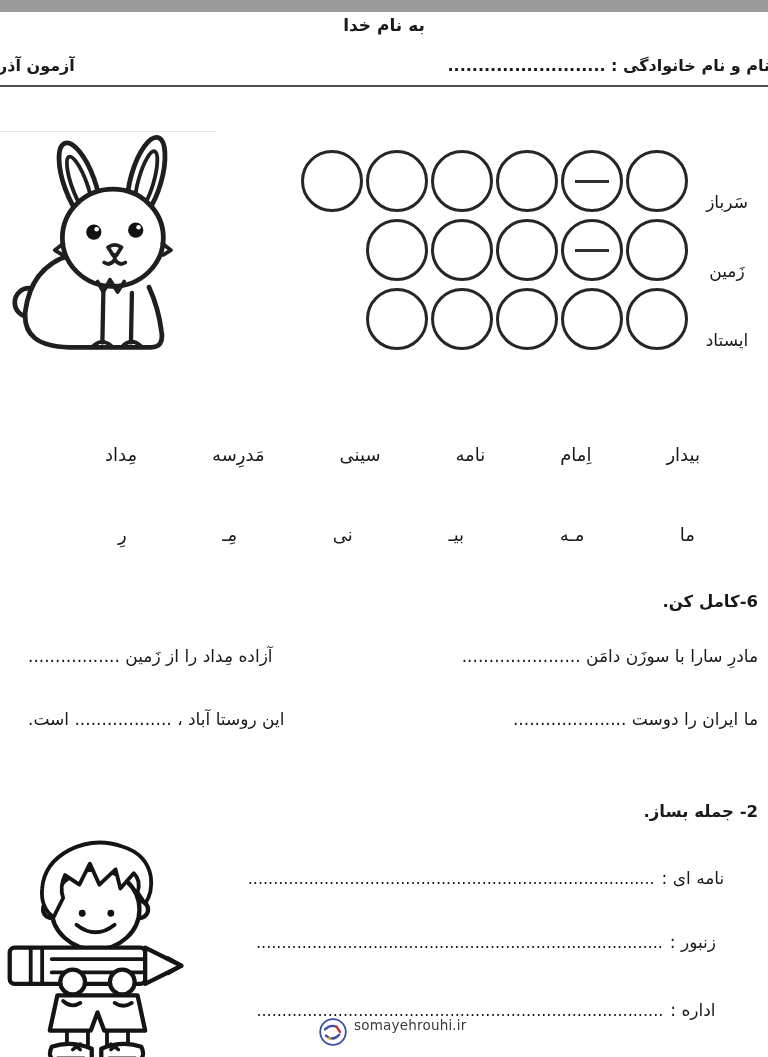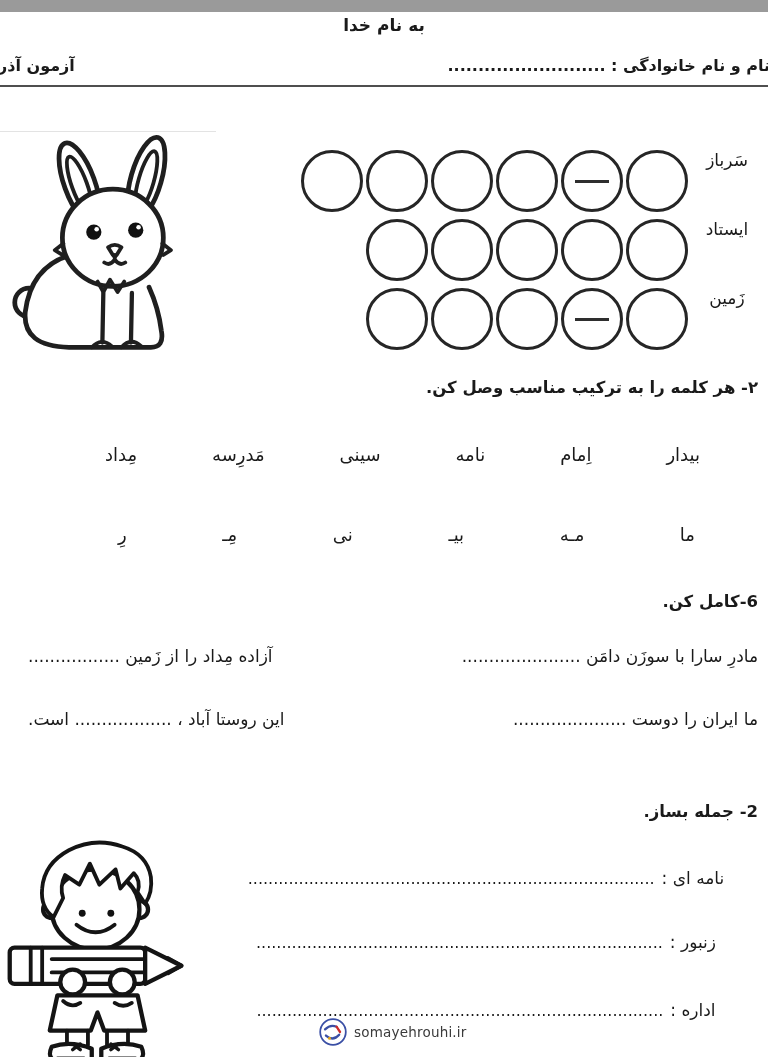--- a/index.html
+++ b/index.html
@@ -22,21 +22,21 @@
   .s1-title{top:90px;}
   .s2-title{top:366px;}
   .s3-title{top:580px;}
   .s4-title{top:790px;}
 
   .rabbit{position:absolute;left:10px;top:116px;width:200px;height:230px;}
   .boy{position:absolute;left:4px;top:818px;width:186px;height:239px;}
   .rabbit svg,.boy svg{width:100%;height:100%;}
 
   .circles-area{position:absolute;top:138px;right:6px;}
-  .crow{display:flex;direction:rtl;align-items:flex-start;margin-bottom:7px;}
+  .crow{display:flex;direction:rtl;align-items:flex-end;margin-bottom:7px;}
   .cword{flex:none;width:70px;font-size:17px;text-align:center;direction:rtl;}
   .cgroup{display:flex;direction:rtl;gap:3px;margin-right:4px;}
   .circle{
     flex:none;width:56px;height:56px;border:3.5px solid #262626;border-radius:50%;
     background:#fff;display:flex;align-items:center;justify-content:center;
   }
   .dash{width:34px;height:0;border-top:3px solid #2e2e2e;}
 
   .wordlist{
     position:absolute;left:0;right:0;display:flex;direction:rtl;
@@ -57,21 +57,21 @@
     position:absolute;right:8px;width:548px;direction:rtl;text-align:center;
     font-size:17px;white-space:nowrap;overflow:hidden;
   }
   .prompt-1{top:856px;}
   .prompt-2{top:920px;}
   .prompt-3{top:988px;}
   .plabel{margin-left:7px;}
   .pdots{letter-spacing:2px;font-size:16px;}
 
   .footer{
-    position:absolute;top:1005px;left:318px;display:flex;align-items:center;gap:6px;
+    position:absolute;top:1005px;left:318px;display:flex;gap:6px;
   }
   .site-text{font-size:13.5px;color:#3a3a3a;letter-spacing:.2px;}
 </style>
 </head>
 <body>
 
 <div class="page">
 
   <div class="bismillah rtl">به نام خدا</div>
   <div class="name-label">نام و نام خانوادگی : ..........................</div>
@@ -111,44 +111,43 @@
           <div class="circle">
             <div class="dash"></div>
           </div>
           <div class="circle"></div>
           <div class="circle"></div>
           <div class="circle"></div>
           <div class="circle"></div>
         </div>
     </div>
     <div class="crow">
-      <span class="cword">ایستاد</span>
-      <div class="cgroup">
-          <div class="circle"></div>
-          <div class="circle"></div>
-          <div class="circle"></div>
-          <div class="circle"></div>
-          <div class="circle"></div>
-        </div>
-    </div>
-    <div class="crow">
       <span class="cword">زَمین</span>
       <div class="cgroup">
           <div class="circle"></div>
           <div class="circle">
             <div class="dash"></div>
           </div>
           <div class="circle"></div>
           <div class="circle"></div>
           <div class="circle"></div>
         </div>
     </div>
-  </div>
-
-  <div class="s-title s2-title">۲- هر کلمه را به ترکیب مناسب وصل کن.</div>
+    <div class="crow">
+      <span class="cword">ایستاد</span>
+      <div class="cgroup">
+          <div class="circle"></div>
+          <div class="circle"></div>
+          <div class="circle"></div>
+          <div class="circle"></div>
+          <div class="circle"></div>
+        </div>
+    </div>
+  </div>
+
   <div class="wordlist words-row">
       <span>بیدار</span>
       <span>اِمام</span>
       <span>نامه</span>
       <span>سینی</span>
       <span>مَدرِسه</span>
       <span>مِداد</span>
     </div>
   <div class="wordlist combos-row">
       <span>ما</span>

